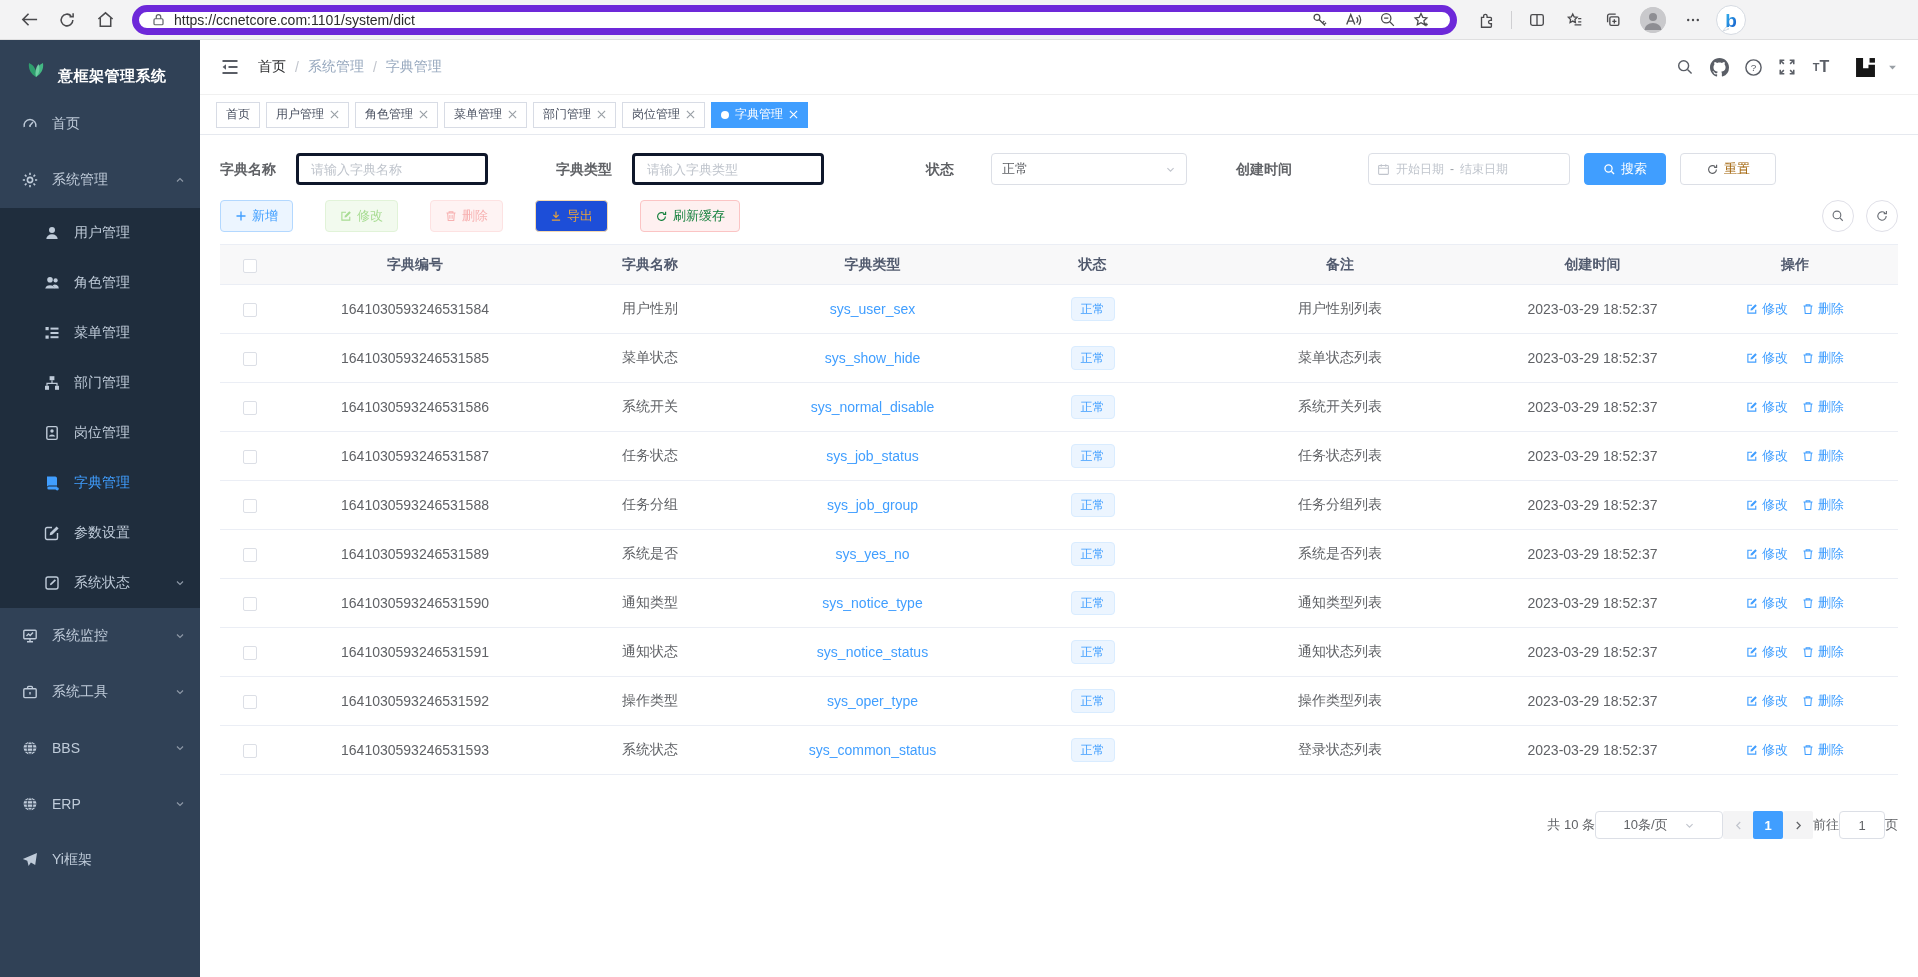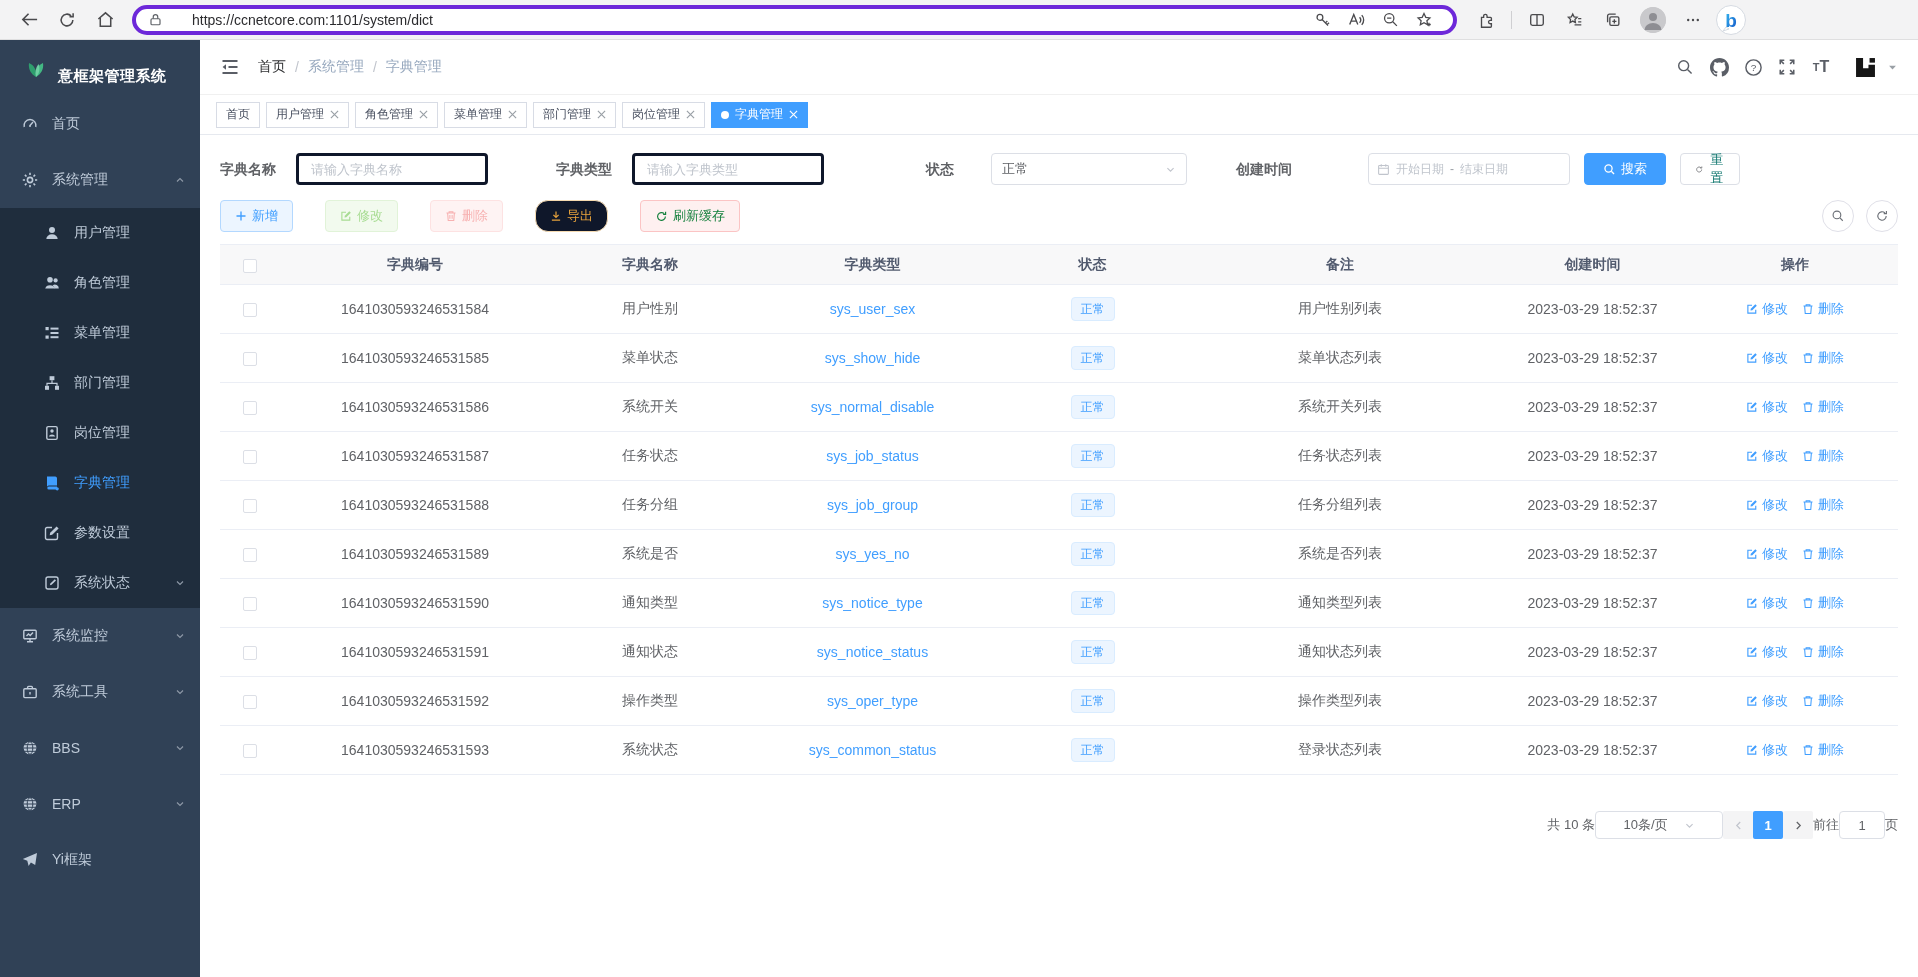--- a/index.html
+++ b/index.html
@@ -5,22 +5,22 @@
   * { margin:0; padding:0; box-sizing:border-box; }
   html,body { width:1918px; height:977px; overflow:hidden;
     font-family:"Liberation Sans","DejaVu Sans",sans-serif; background:#fff; color:#606266; }
   svg { display:block; }
 
   
   .browser { height:40px; background:#f3f3f4; border-bottom:1px solid #dfdfe0;
     display:flex; align-items:center; padding:0 10px; }
   .bicon { width:32px; height:32px; display:flex; align-items:center; justify-content:center;
     color:#4a4a4d; flex:0 0 auto; margin:0 3px; }
-  .urlbar { width:1325px; height:30px; background:#fff; border:4px solid #6d28d9; border-radius:15px;
-    display:flex; align-items:center; padding:0 12px; margin-left:8px;gap:21px; }
+  .urlbar { width:1325px; height:30px; background:#fff; border:7px solid #6d28d9; border-radius:15px;
+    display:flex; align-items:center; padding:0 12px; margin-left:8px; }
   .url-text { font-size:14px; color:#2b2b2e; margin-left:8px; flex:1; white-space:nowrap; }
   .pill-icons { display:flex; align-items:center; }
   .pill-icons .bicon { width:28px; }
   .chrome-right { display:flex; align-items:center; margin-left:10px; }
   .vdivider { width:1px; height:18px; background:#cfcfd2; margin:0 6px; }
   .avatar-wrap { width:26px; height:26px; border-radius:50%; background:#c9c9cc; overflow:hidden;
     display:flex; align-items:center; justify-content:center; margin:0 8px; }
 
   
   .app { display:flex; height:937px; }
@@ -72,27 +72,27 @@
   .f-select { position:absolute; top:0; height:32px; border:1px solid #dcdfe6; border-radius:4px;
     display:flex; align-items:center; padding:0 10px; font-size:13px; color:#606266; cursor:pointer; }
   .f-select .sel-chev { margin-left:auto; color:#c0c4cc; }
   .daterange { position:absolute; top:0; height:32px; border:1px solid #dcdfe6; border-radius:4px;
     display:flex; align-items:center; padding:0 8px; gap:6px; font-size:12px; color:#bfc4cc; cursor:pointer; }
   .daterange .dsep { color:#9aa0a6; }
   .btn { height:32px; border-radius:4px; border:1px solid transparent; font-size:13px;
     display:inline-flex; align-items:center; justify-content:center; gap:5px; cursor:pointer;
     font-family:inherit; padding:0 14px; }
   .btn-search { position:absolute; top:0; left:1364px; width:82px; background:#409eff; border-color:#409eff; color:#fff; }
-  .btn-reset  { position:absolute; top:0; left:1460px; width:60px; background:#fff; border-color:#dcdfe6; color:#0f766e; }
+  .btn-reset  { position:absolute; top:0; left:1460px; width:96px; background:#fff; border-color:#dcdfe6; color:#a16207; }
 
   .toolbar { display:flex; gap:32px; margin-bottom:12px; position:relative; }
   .btn-add    { background:#ecf5ff; border-color:#b3d8ff; color:#409eff; }
   .btn-edit   { background:#f2faee; border-color:#e1f3d8; color:#a8dc93; }
   .btn-del    { background:#fef3f3; border-color:#fde2e2; color:#f7b1b1; }
-  .btn-export { background:#0f172a; border-color:#f5dab1; color:#e6a23c;border-radius:13px; }
+  .btn-export { background:#1d4ed8; border-color:#f5dab1; color:#e6a23c; }
   .btn-cache  { background:#fef0f0; border-color:#fbc4c4; color:#15803d; }
   .tool-circles { position:absolute; right:0; top:0; display:flex; gap:12px; }
   .circle-btn { width:32px; height:32px; border-radius:50%; border:1px solid #e0e0e8; background:#fff;
     display:flex; align-items:center; justify-content:center; color:#6b6f76; cursor:pointer; }
 
   
   .dtable { border-top:1px solid #ebeef5; }
   .tr { display:flex; align-items:center; border-bottom:1px solid #ebeef5; height:49px; }
   .tr.thead { height:40px; background:#f8f8f9; }
   .th { font-weight:bold; color:#515a6e; font-size:14px; }

